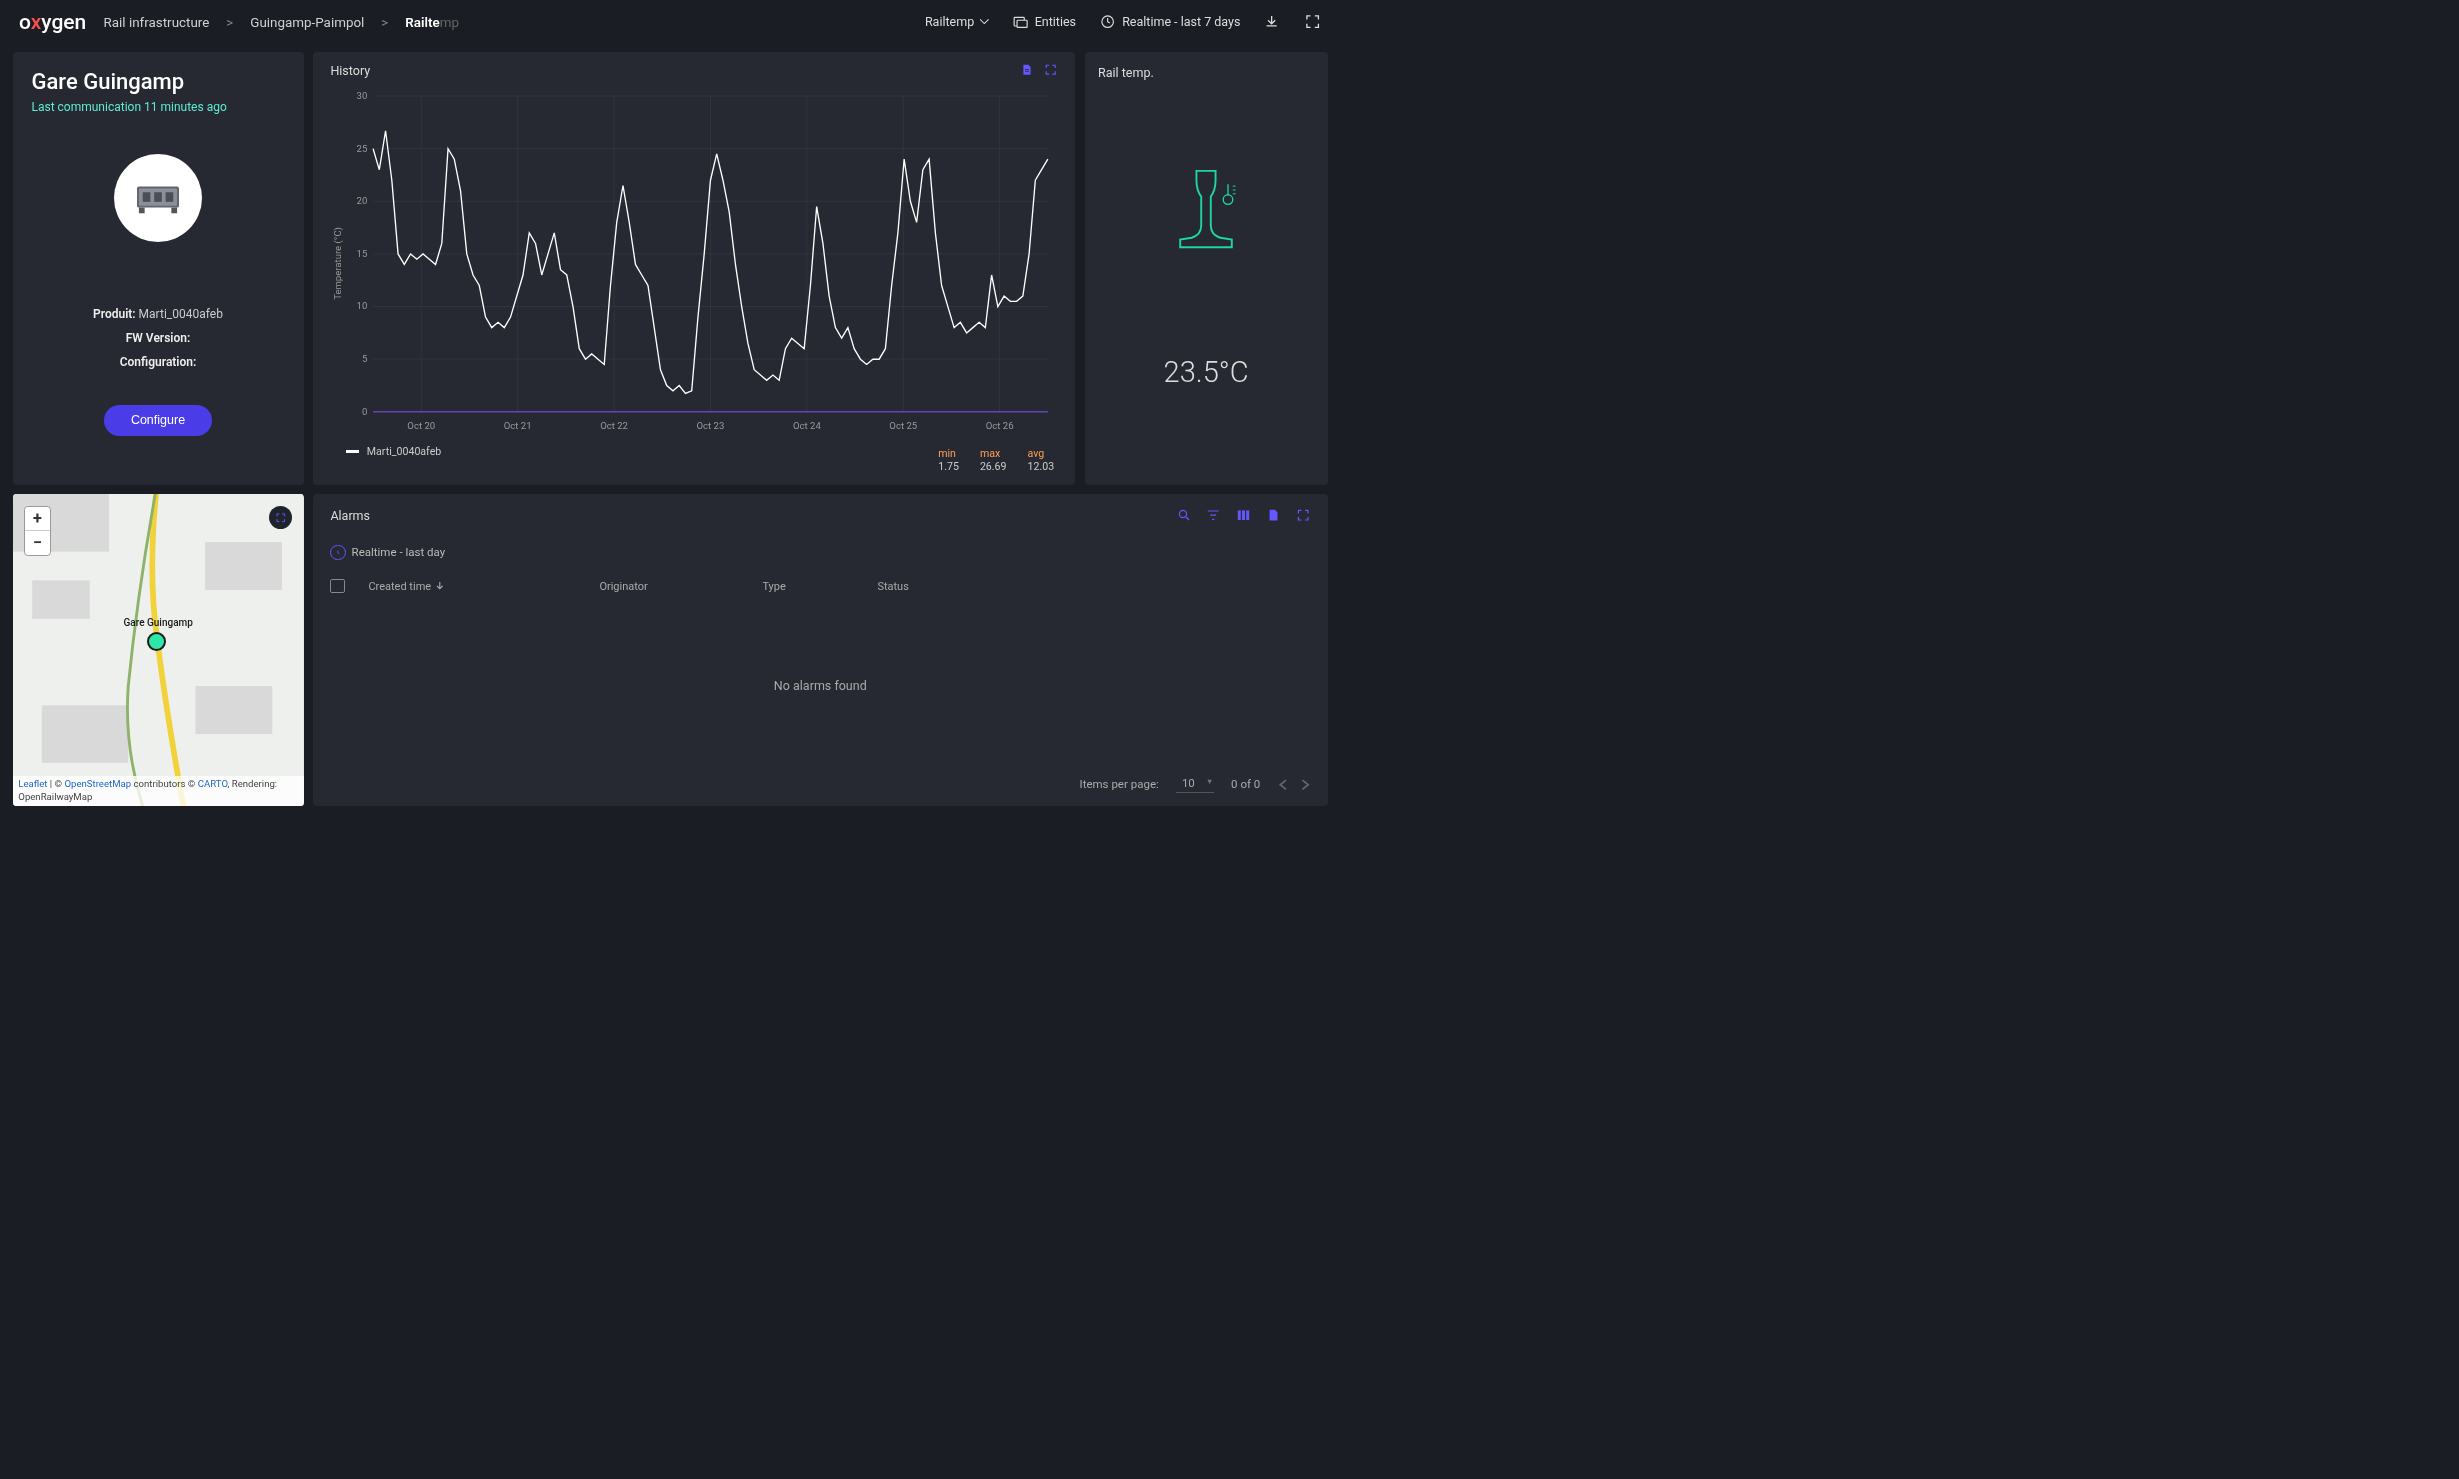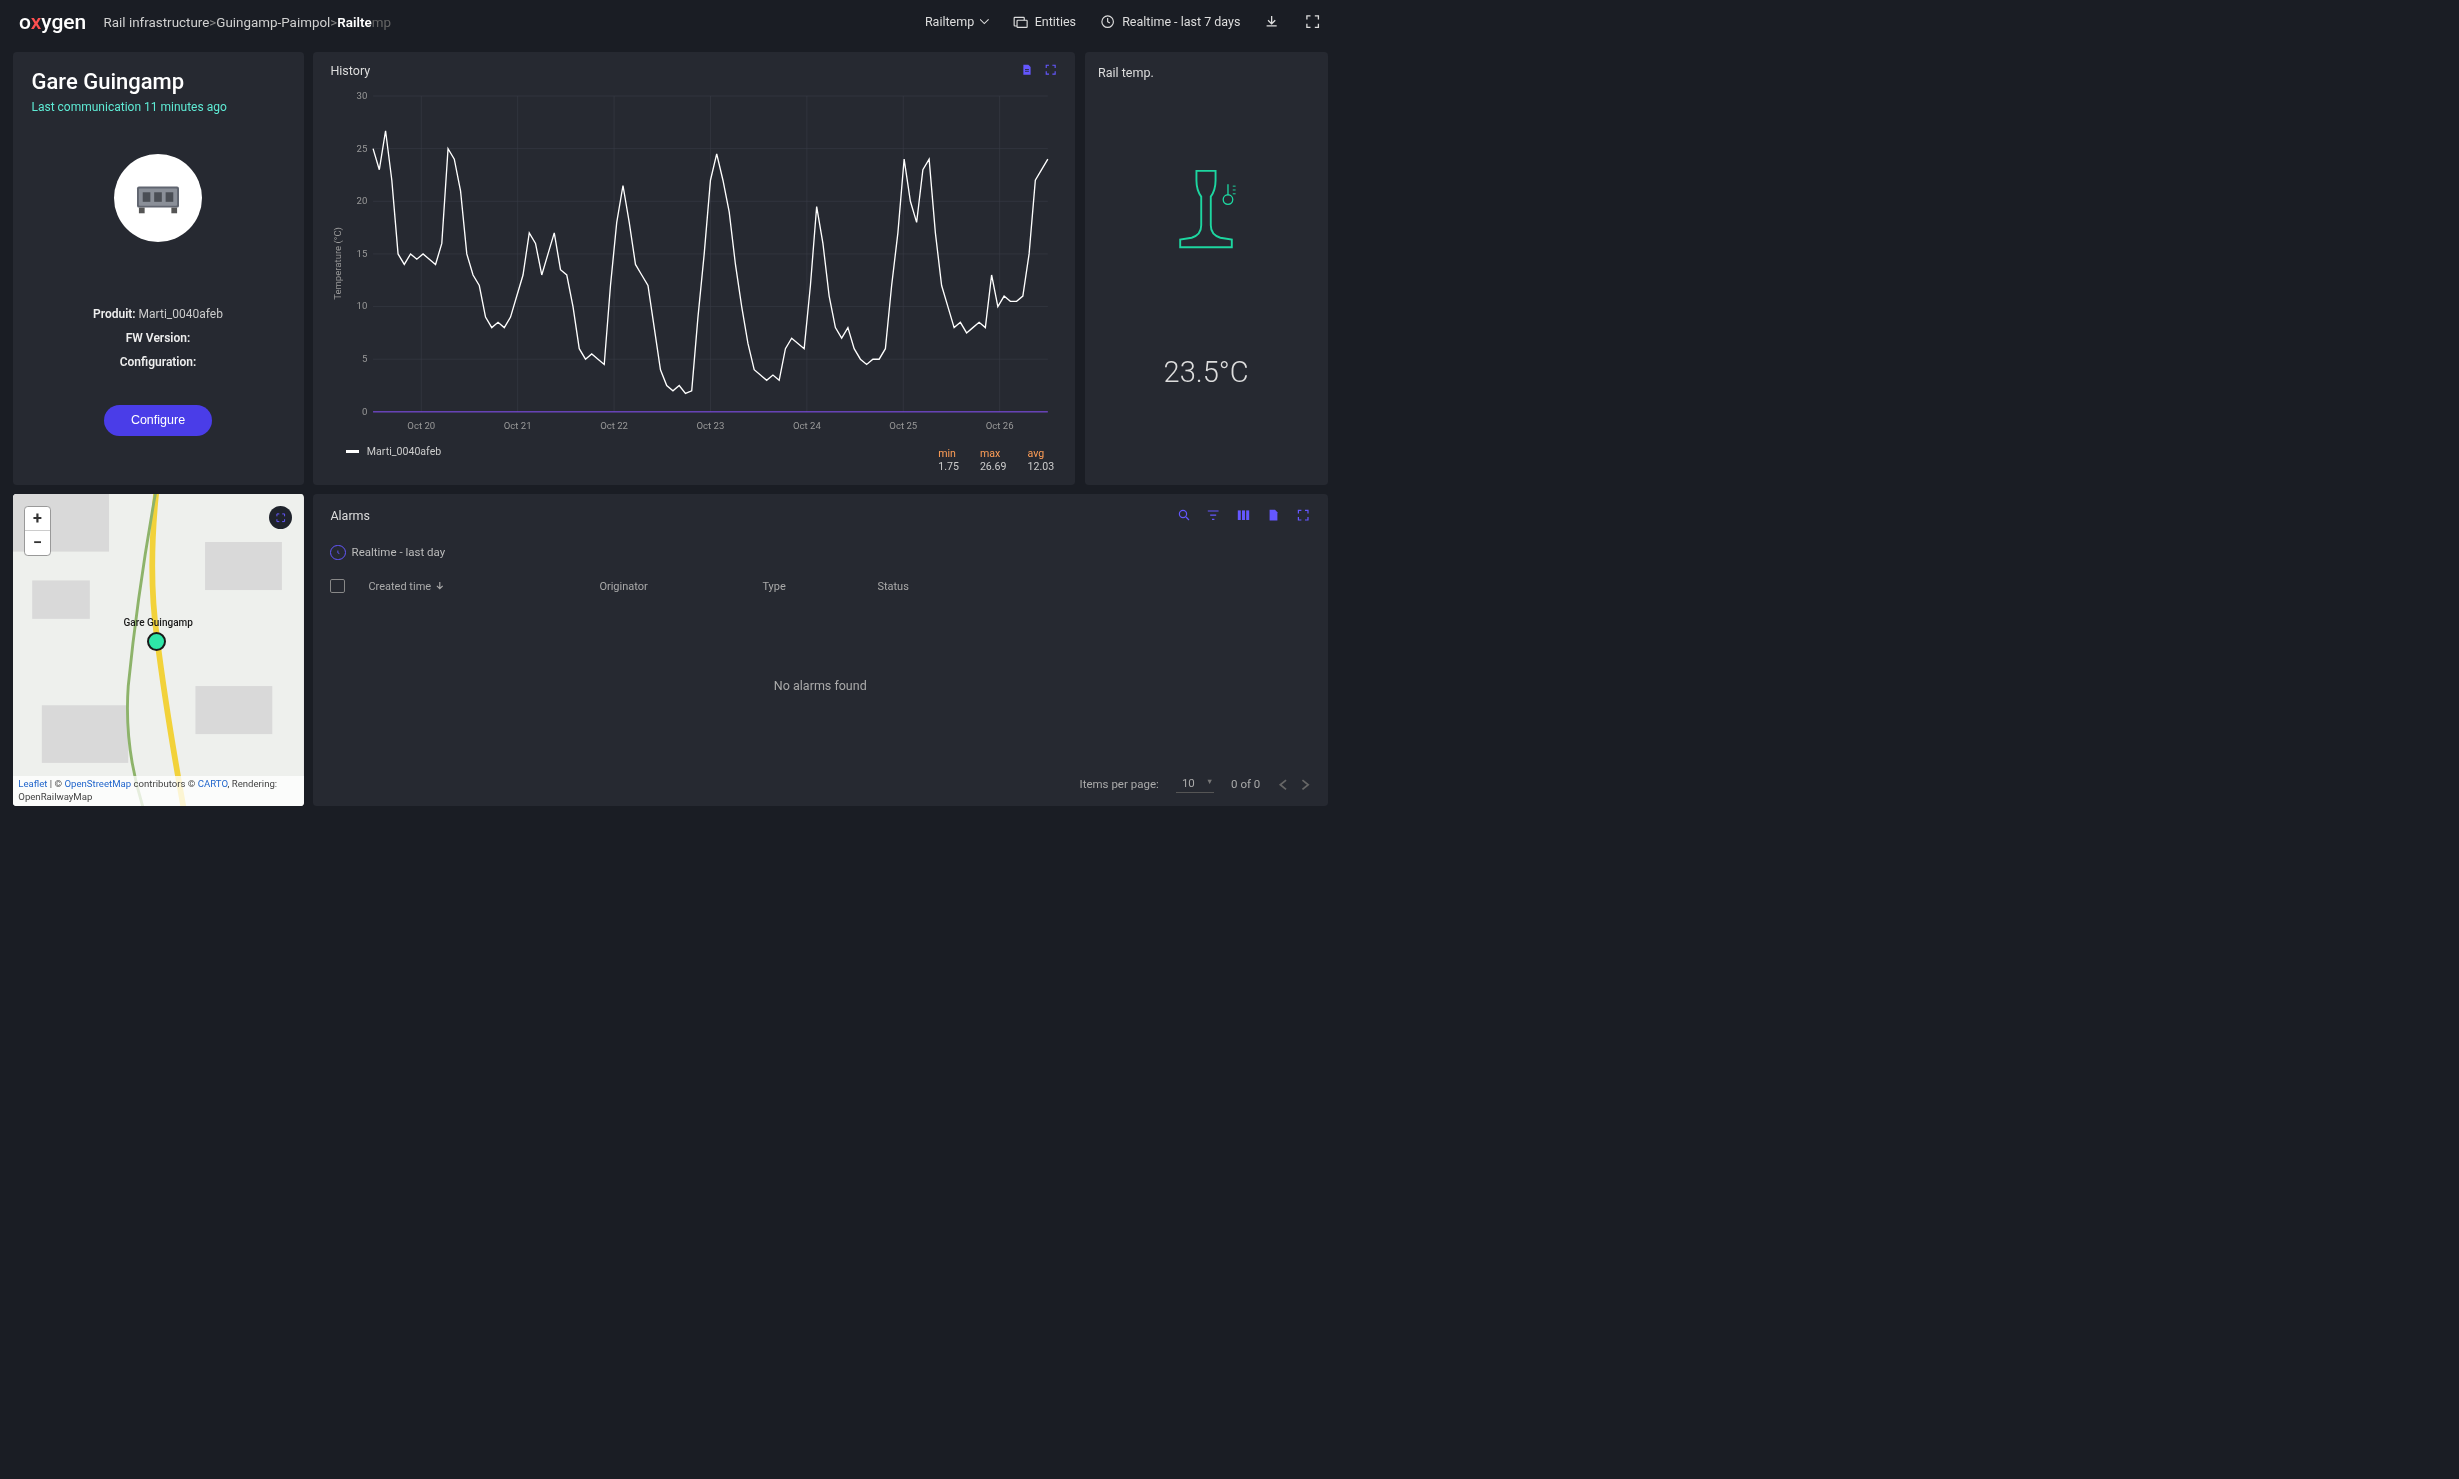--- a/index.html
+++ b/index.html
@@ -15,21 +15,21 @@
     
     .header {
       height: 44px;
       display: flex;
       align-items: center;
       padding: 0 19px;
       background: #1a1d24;
     }
     .logo { font-size: 21px; font-weight: 500; color: #fff; }
     .logo .x { color: #ff5050; }
-    .breadcrumb { display: flex; align-items: center; gap: 0; margin-left: 17.3px; color: #d0d0d0; font-size: 13.4px; }
+    .breadcrumb { display: flex; align-items: center; gap: 17px; margin-left: 17.3px; color: #d0d0d0; font-size: 13.4px; }
     .breadcrumb .sep { color: #888; }
     .breadcrumb .faded { color: #666; }
     .header-right { margin-left: auto; display: flex; align-items: center; gap: 23px; font-size: 12.5px; }
     .header-btn { display: flex; align-items: center; gap: 5.8px; cursor: pointer; color: #ddd; }
     .header-icon { width: 17.3px; height: 17.3px; fill: #ddd; }
 
     
     .grid {
       display: grid;
       grid-template-columns: 291px 762px 1fr;

